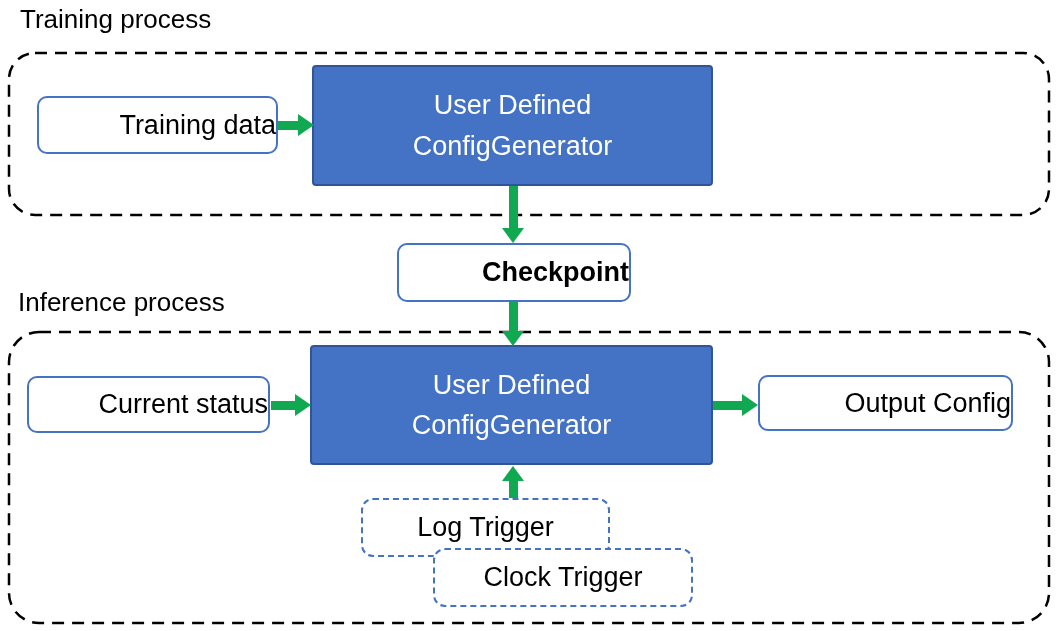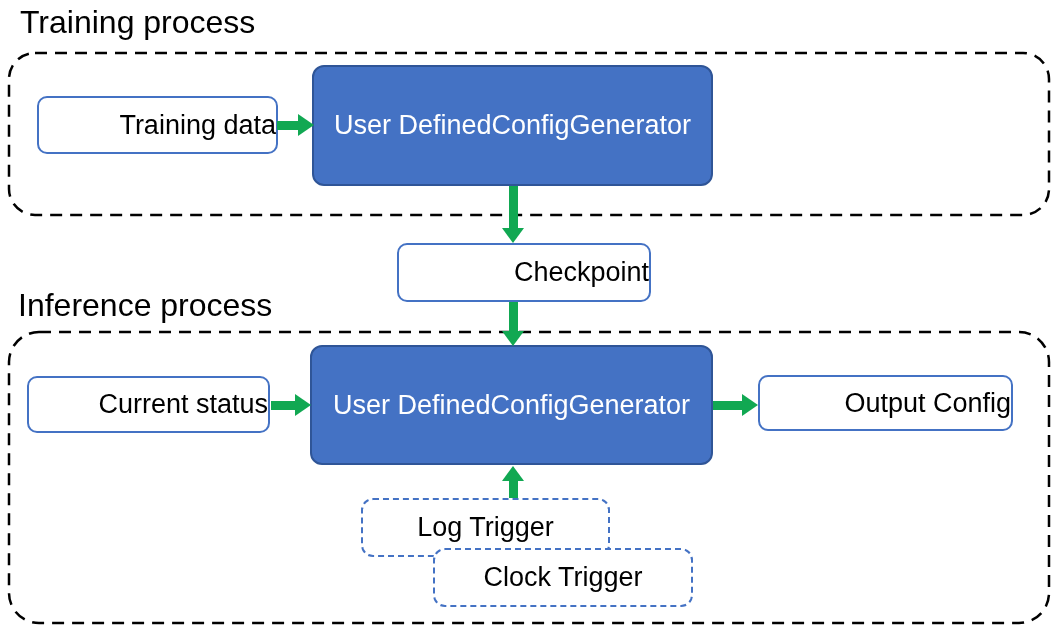--- a/index.html
+++ b/index.html
@@ -19,21 +19,21 @@
     position: relative;
     width: 1057px;
     height: 631px;
     background: var(--background);
     font-family: "Liberation Sans", sans-serif;
     color: var(--text-dark);
     overflow: hidden;
   }
   .section-label {
     position: absolute;
-    font-size: 32px;
+    font-size: 26px;
     color: var(--text-dark);
     white-space: nowrap;
   }
   .containers-svg {
     position: absolute;
     left: 0; top: 0;
     width: 1057px; height: 631px;
     z-index: 1;
   }
   .node {
@@ -46,24 +46,24 @@
     background: var(--background);
     z-index: 3;
   }
   .node.light {
     border: 2px solid var(--light-border);
     border-radius: 10px;
     color: var(--text-dark);
     justify-content: flex-end;
   }
   .node.primary {
-    flex-direction: row;
+    flex-direction: column;
     background: var(--node-fill);
     border: 2.5px solid var(--node-border);
-    border-radius: 12px;
+    border-radius: 4px;
     color: var(--text-light);
     line-height: 1.5;
   }
   .node.trigger {
     border: 2px dashed var(--trigger-border);
     border-radius: 12px;
     color: var(--text-dark);
   }
   .arrow { position: absolute; display: flex; z-index: 4; }
   .arrow.right { flex-direction: row; align-items: center; }
@@ -104,21 +104,21 @@
 
   <div class="node light" style="left:37px; top:96px; width:241px; height:58px;">
     <span>Training data</span>
   </div>
 
   <div class="node primary" style="left:312px; top:65px; width:401px; height:121px;">
     <span>User Defined</span>
     <span>ConfigGenerator</span>
   </div>
 
-  <div class="node light" style="left:397px; top:243px; width:254px; height:59px;">
+  <div class="node light" style="left:397px; top:243px; width:234px; height:59px;font-weight:bold;">
     <span>Checkpoint</span>
   </div>
 
   <div class="node light" style="left:27px; top:376px; width:243px; height:57px;padding-left:13px;">
     <span>Current status</span>
   </div>
 
   <div class="node primary" style="left:310px; top:345px; width:403px; height:120px;">
     <span>User Defined</span>
     <span>ConfigGenerator</span>

